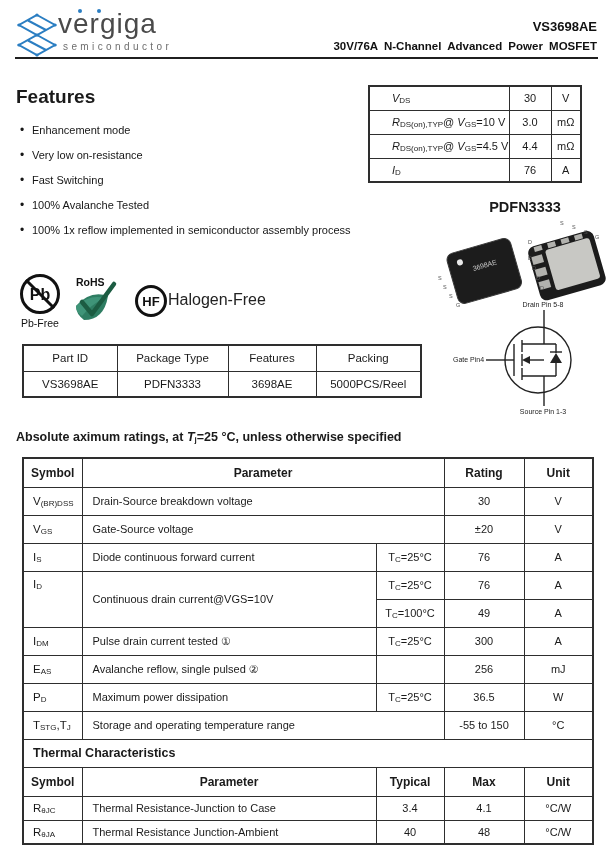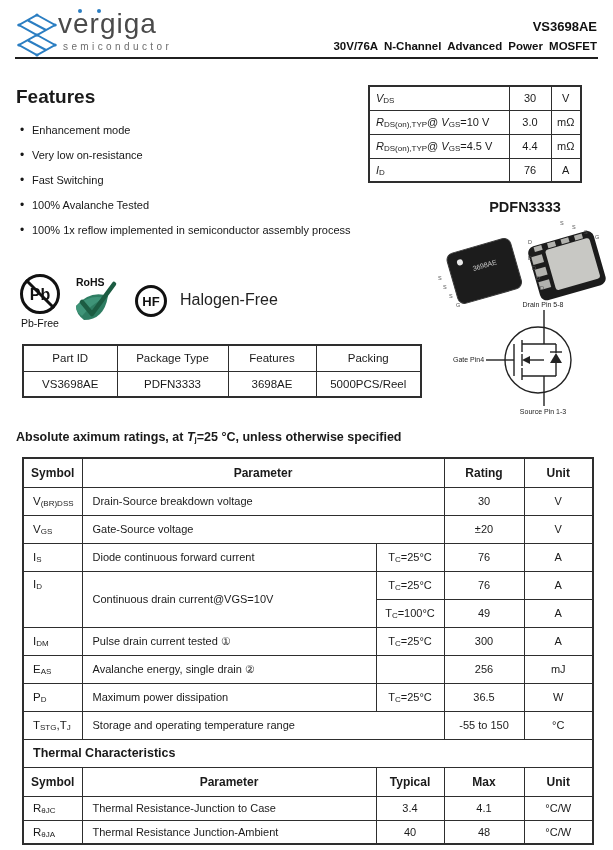--- a/index.html
+++ b/index.html
@@ -25,21 +25,21 @@
   .features-list li::before { content:"•"; position:absolute; left:0; top:-1px; font-size:12px; }
 
   
   table { border-collapse:collapse; table-layout:fixed; background:#fff; }
   td { border:1px solid #2e2e2e; overflow:hidden; }
 
   
   .quick-table { left:368px; top:85px; }
   .quick-table table { width:212px; }
   .quick-table td { height:24px; font-size:11px; }
-  .quick-table td.p { padding-left:6px; text-align:left; }
+  .quick-table td.p { padding-left:22px; text-align:left; }
   .quick-table td.v, .quick-table td.u { text-align:center; }
   .quick-table table, .pid-table table, .main-table table { border:2px solid #2e2e2e; }
   .it { font-style:italic; }
   .sub { font-size:8px; position:relative; top:1px; }
 
   
   .pkg-title { left:440px; top:199px; width:170px; text-align:center; font-size:14.5px; font-weight:bold; }
   .pkg-art { left:436px; top:218px; }
 
   
@@ -186,21 +186,21 @@
     <svg width="52" height="54" viewBox="0 0 52 54" style="margin-left:6px; margin-top:2px;">
       <text x="6" y="12" font-size="10.5" font-weight="bold" fill="#111" font-family="Liberation Sans, sans-serif">RoHS</text>
       <path d="M6 32 Q20 16 38 22 Q34 46 14 46 Q6 40 6 32 Z" fill="#2e7d62"></path>
       <path d="M6 32 Q20 20 34 24 Q22 30 12 42 Q6 38 6 32 Z" fill="#3f9478"></path>
       <path d="M12 28 L22 40 L44 10" fill="none" stroke="#1c5c42" stroke-width="4.5" stroke-linecap="round" stroke-linejoin="round"></path>
     </svg>
     <svg width="34" height="34" viewBox="0 0 34 34" style="margin-left:12px; margin-top:12px;">
       <circle cx="17" cy="17" r="14.5" fill="none" stroke="#111" stroke-width="3"></circle>
       <text x="17" y="22" font-size="13" font-weight="bold" fill="#111" text-anchor="middle" font-family="Liberation Sans, sans-serif">HF</text>
     </svg>
-    <div class="hf-label" style="margin-left:12px; margin-top:19px;">Halogen-Free</div>
+    <div class="hf-label" style="margin-left:0; margin-top:19px;">Halogen-Free</div>
   </div>
 
   <div class="abs pid-table">
     <table>
       <colgroup>
           <col style="width:94px">
           <col style="width:111px">
           <col style="width:88px">
           <col style="width:105px">
         </colgroup>
@@ -300,21 +300,21 @@
       <tr class="rw">
         <td class="sym"><span>I</span><span class="sub">DM</span></td>
         <td class="par">Pulse drain current tested ①</td>
         <td><span>T</span><span class="sub">C</span><span>=25°C</span></td>
         <td>300</td>
         <td>A</td>
       </tr>
 
       <tr class="rw">
         <td class="sym"><span>E</span><span class="sub">AS</span></td>
-        <td class="par">Avalanche energy, single drain ②</td>
+        <td class="par">Avalanche reflow, single pulsed ②</td>
         <td></td>
         <td>256</td>
         <td>mJ</td>
       </tr>
 
       <tr class="rw">
         <td class="sym"><span>P</span><span class="sub">D</span></td>
         <td class="par">Maximum power dissipation</td>
         <td><span>T</span><span class="sub">C</span><span>=25°C</span></td>
         <td>36.5</td>

